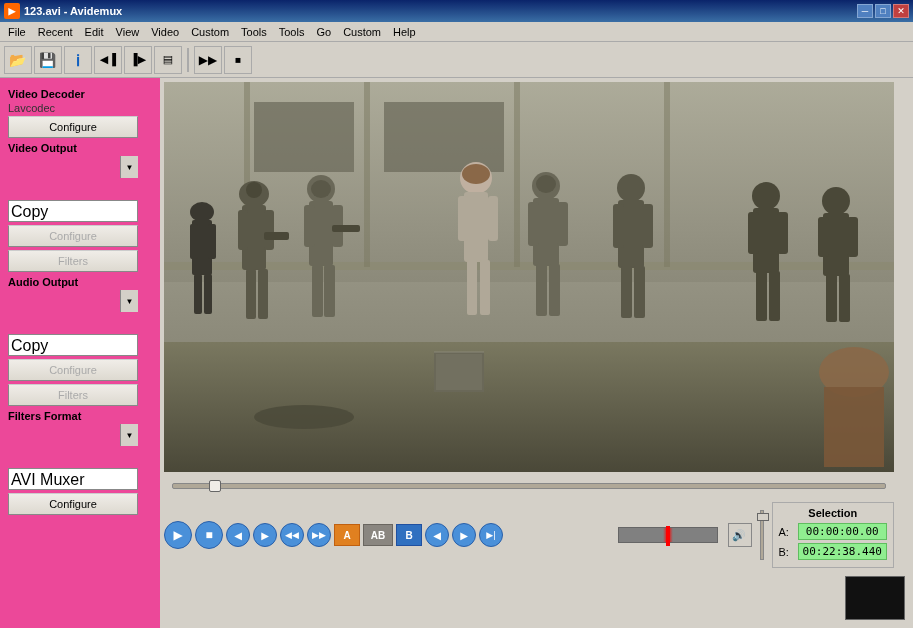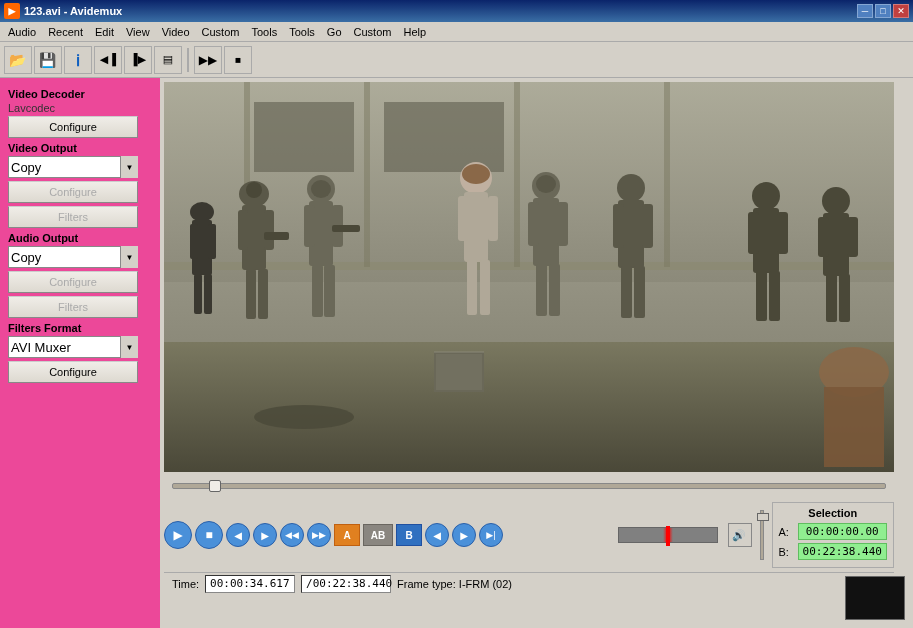--- a/index.html
+++ b/index.html
@@ -148,23 +148,24 @@
     .select-wrapper {
       position: relative;
       width: 130px;
       margin-bottom: 3px;
     }
     .select-wrapper select {
       width: 100%;
       height: 22px;
       background: white;
       border: 1px solid #888;
-      font-size: 13px;
+      font-size: 16px;
       padding: 0 2px;
       appearance: none;
+      margin-top: 44px;
       -webkit-appearance: none;
     }
     .select-arrow {
       position: absolute;
       right: 0;
       top: 0;
       width: 18px;
       height: 22px;
       background: #d4d0c8;
       border-left: 1px solid #888;
@@ -375,21 +376,21 @@
     <span>123.avi - Avidemux</span>
   </div>
   <div class="title-bar-controls">
     <div class="title-btn minimize">─</div>
     <div class="title-btn maximize">□</div>
     <div class="title-btn close">✕</div>
   </div>
 </div>
 
 <div class="menu-bar">
-  <span class="menu-item">Audio</span>
+  <span class="menu-item">File</span>
   <span class="menu-item">Recent</span>
   <span class="menu-item">Edit</span>
   <span class="menu-item">View</span>
   <span class="menu-item">Video</span>
   <span class="menu-item">Custom</span>
   <span class="menu-item">Tools</span>
   <span class="menu-item">Tools</span>
   <span class="menu-item">Go</span>
   <span class="menu-item">Custom</span>
   <span class="menu-item">Help</span>
@@ -629,22 +630,16 @@
           <span class="selection-label">B:</span>
           <span class="selection-value b-val">00:22:38.440</span>
         </div>
       </div>
 
       <div class="thumbnail" style="background:#111; width:60px; height:44px; border:1px solid #666;">
       </div>
 
     </div>
 
-    <div class="status-bar" style="width:730px; margin-top:2px;">
-      <span class="status-label">Time:</span>
-      <div class="status-field" style="width:90px; font-family:monospace;">00:00:34.617</div>
-      <div class="status-field" style="width:90px; font-family:monospace;">/00:22:38.440</div>
-      <span>Frame type:  I-FRM (02)</span>
-    </div>
 
   </div>
 
 </div>
 
 </body></html>

